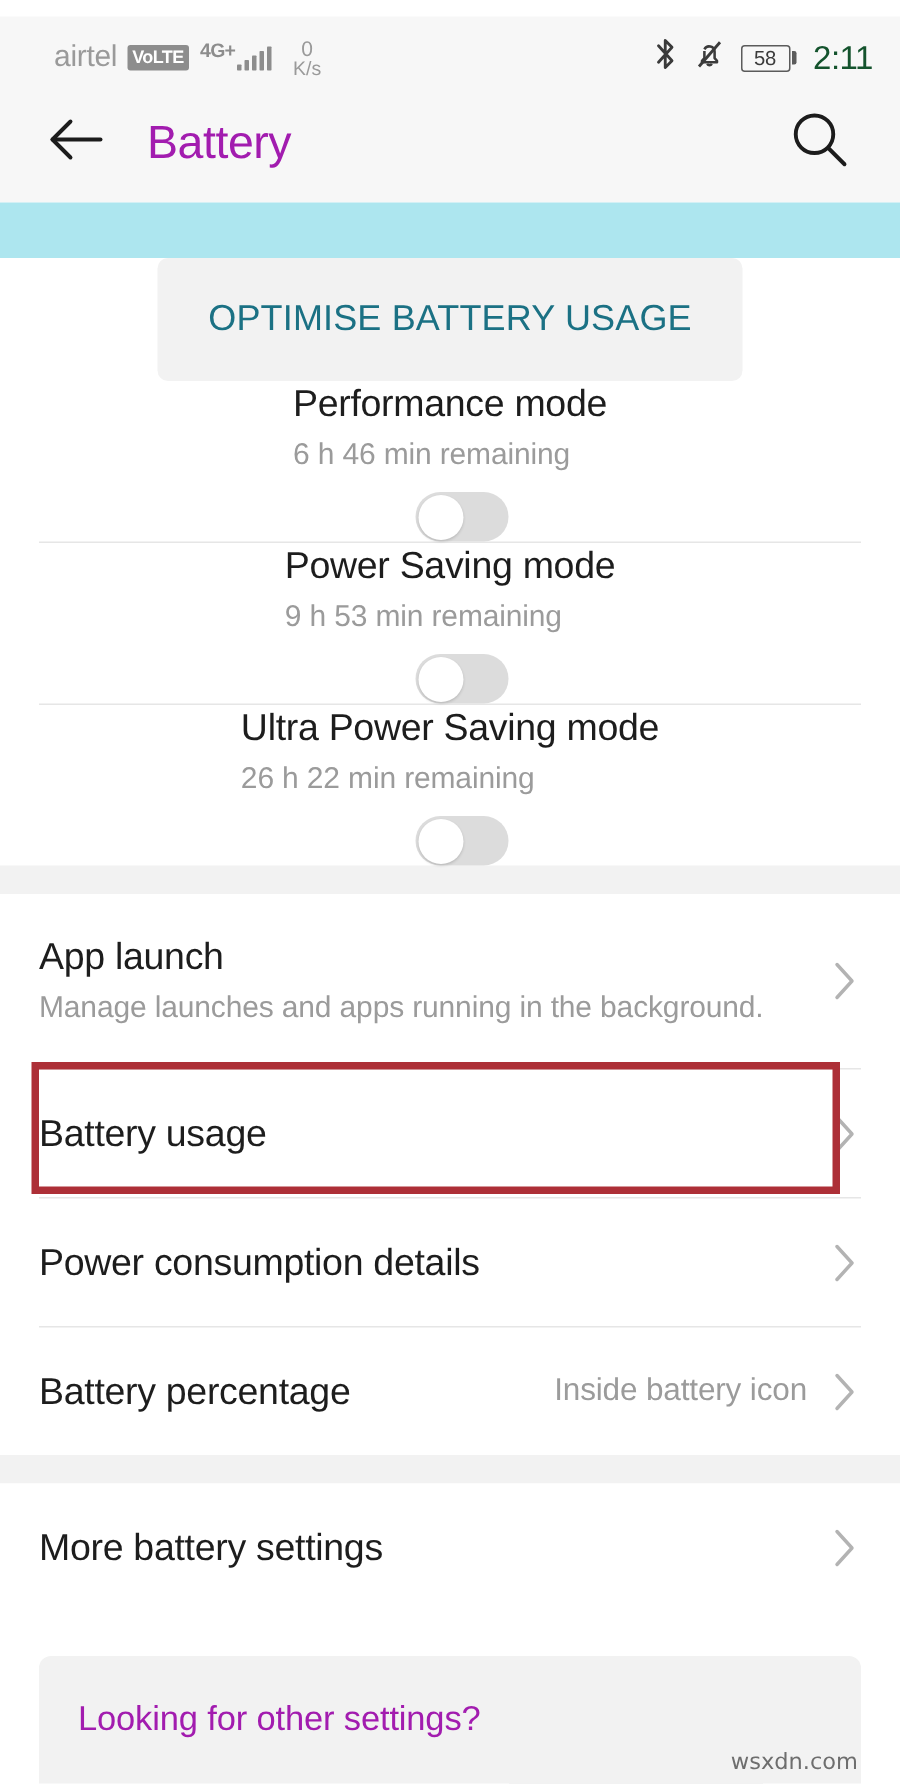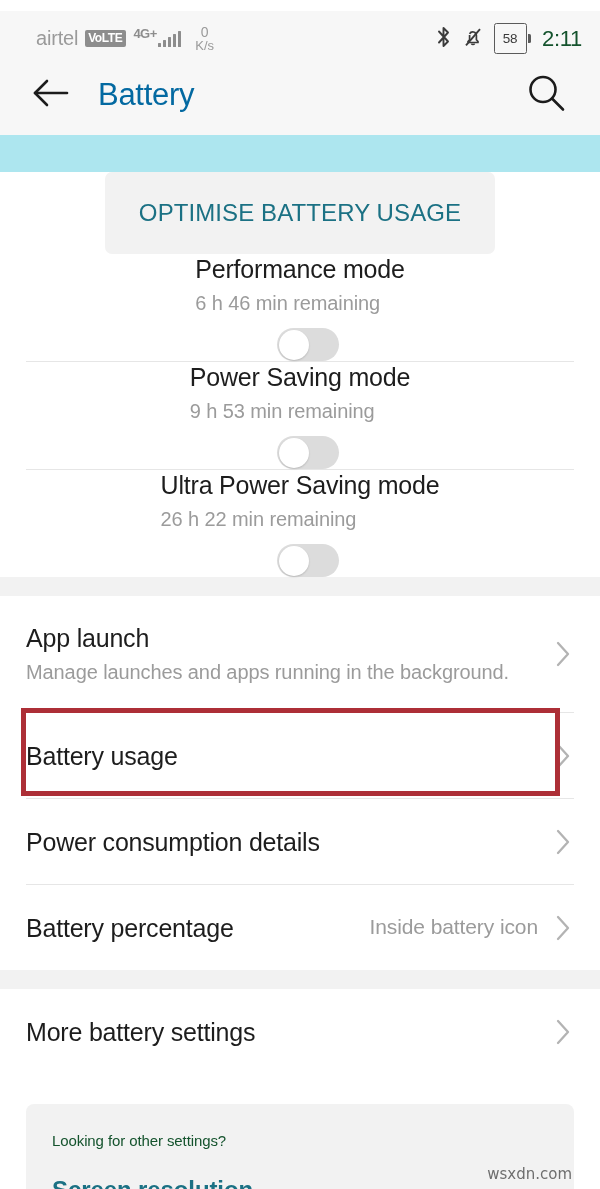--- a/index.html
+++ b/index.html
@@ -91,21 +91,21 @@
     gap: 11px;
   }
   .sb-ico { display: block; }
   .sb-batt {
     display: flex;
     align-items: center;
   }
   .sb-batt-body {
     border: 1.8px solid #5b5b5b;
     border-radius: 2.5px;
-    height: 31px;
+    height: 18px;
     min-width: 33px;
     display: flex;
     align-items: center;
     justify-content: center;
     font-size: 13.5px;
     color: #3b3b3b;
     padding: 0 2px;
     letter-spacing: -0.2px;
   }
   .sb-batt-cap {
@@ -132,21 +132,21 @@
     align-items: center;
     padding: 0 28px 0 26px;
   }
   .back-btn {
     width: 50px; height: 50px;
     display: flex; align-items: center; justify-content: center;
     cursor: pointer;
   }
   .appbar-title {
     font-size: 31px;
-    color: #0369a1;
+    color: #a21caf;
     margin-left: 22px;
     letter-spacing: -0.3px;
   }
   .search-btn {
     margin-left: auto;
     width: 52px; height: 52px;
     display: flex; align-items: center; justify-content: center;
     cursor: pointer;
   }
 
@@ -278,22 +278,22 @@
   }
 
   
   .bottom-card {
     margin: 30px 26px 0 26px;
     background: #f2f2f2;
     border-radius: 8px;
     padding: 28px 26px 30px 26px;
   }
   .bottom-q {
-    font-size: 15px;
-    color: #14532d;
+    font-size: 23px;
+    color: #a21caf;
     letter-spacing: -0.1px;
   }
   .bottom-link {
     margin-top: 27px;
     font-size: 24px;
     color: #1b7184;
     font-weight: bold;
     letter-spacing: -0.1px;
     cursor: pointer;
   }

